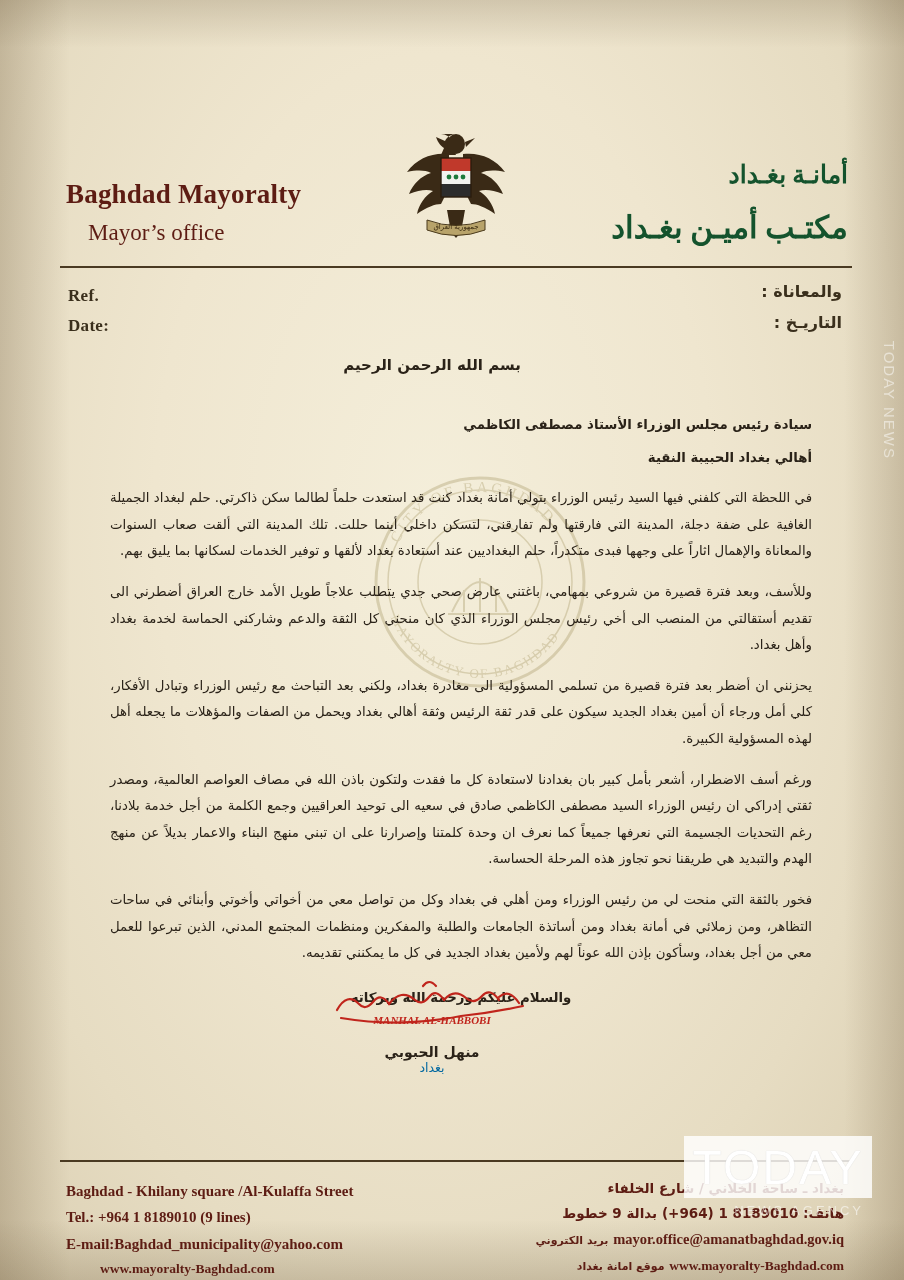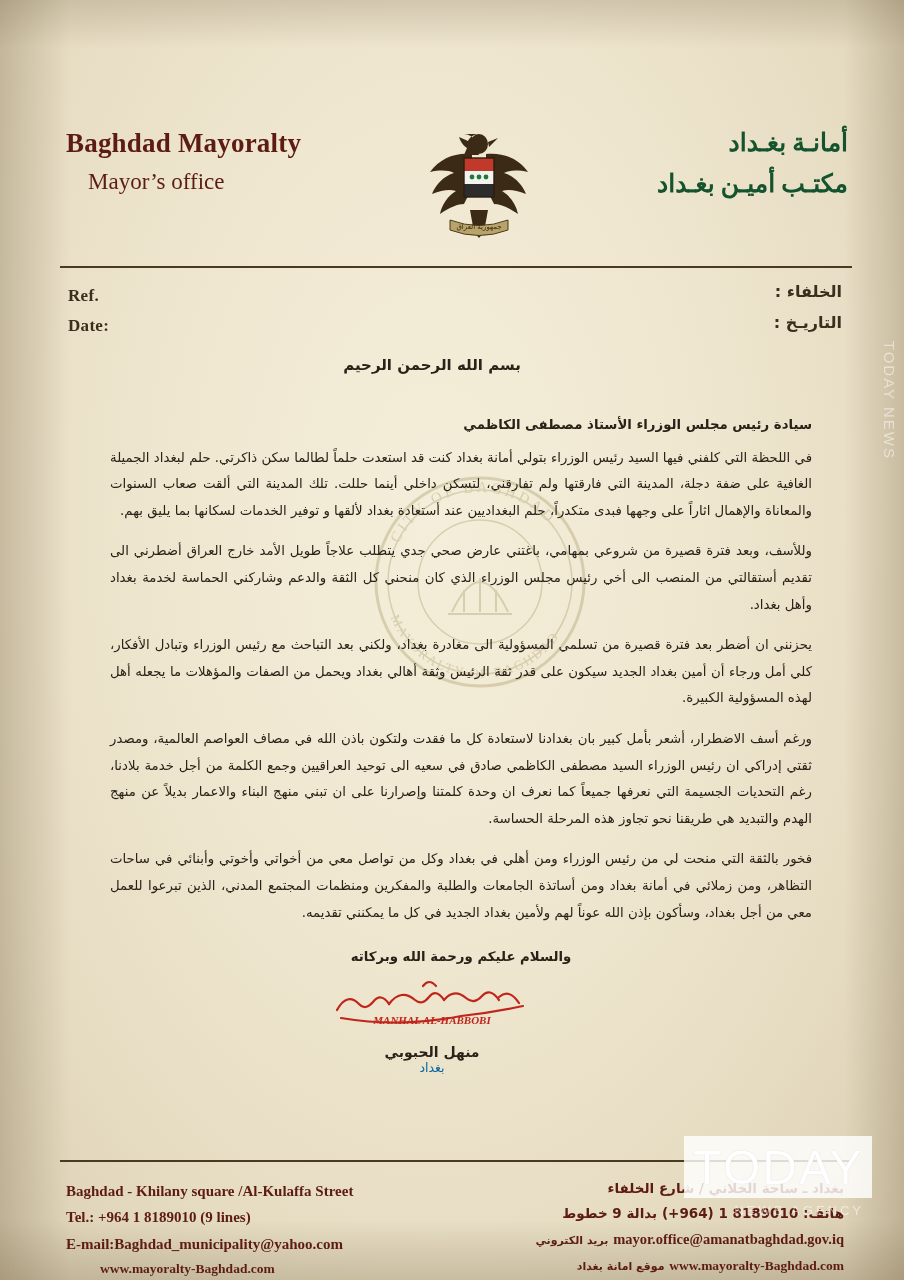--- a/index.html
+++ b/index.html
@@ -49,21 +49,21 @@
   }
 
   
   #letterhead {
     position: absolute;
     left: 60px;
     right: 52px;
     top: 128px;
     height: 118px;
     display: flex;
-    align-items: flex-start;
+    align-items: flex-end;
     justify-content: space-between;
   }
   #brand-en {
     color: #5d1c13;
     text-align: left;
     font-family: "Liberation Serif", serif;
     padding-left: 6px;
   }
   #brand-en .line1 {
     font-size: 27px;
@@ -84,23 +84,23 @@
     direction: rtl;
     font-family: Liberation Serif, serif;
     padding-right: 4px;
   }
   #brand-ar .line1 {
     font-size: 25px;
     font-weight: bold;
     white-space: nowrap;
   }
   #brand-ar .line2 {
-    font-size: 25px;
-    font-weight: bold;
-    margin-top: 12px;
+    font-size: 31px;
+    font-weight: bold;
+    margin-top: 20px;
     white-space: nowrap;
   }
   #emblem {
     width: 130px;
     height: 118px;
     position: relative;
   }
 
   
   .rule {
@@ -369,21 +369,21 @@
         <span class="lbl">Ref.</span>
         <span></span>
       </div>
       <div class="row">
         <span class="lbl">Date:</span>
         <span></span>
       </div>
     </div>
 
     <div id="refdate-ar">
-      <div class="row">الخلفاء :</div>
+      <div class="row">والمعاناة :</div>
       <div class="row">التاريـخ :</div>
     </div>
 
     <div id="seal">
       <svg viewBox="0 0 240 240" width="240" height="240" aria-hidden="true">
         <defs>
           <path id="arcTop" d="M30,120 a90,90 0 0 1 180,0"></path>
           <path id="arcBottom" d="M24,120 a96,96 0 0 0 192,0"></path>
         </defs>
         <circle cx="120" cy="120" r="104" fill="none" stroke="#9a8a52" stroke-width="3"></circle>
@@ -400,20 +400,21 @@
           <path d="M104 150 l0 -22 M120 150 l0 -34 M136 150 l0 -22"></path>
           <path d="M88 152 h64"></path>
         </g>
       </svg>
     </div>
 
     <div id="basmala">بسم الله الرحمن الرحيم</div>
 
     <div id="body">
       <div class="salutation">سيادة رئيس مجلس الوزراء الأستاذ مصطفى الكاظمي</div>
+      <div class="salutation" style="margin-bottom:14px;">أهالي بغداد الحبيبة النقية</div>
 
       <p>في اللحظة التي كلفني فيها السيد رئيس الوزراء بتولي أمانة بغداد كنت قد استعدت حلماً لطالما سكن ذاكرتي. حلم لبغداد الجميلة الغافية على ضفة دجلة، المدينة التي فارقتها ولم تفارقني، لتسكن داخلي أينما حللت. تلك المدينة التي ألقت صعاب السنوات والمعاناة والإهمال اثاراً على وجهها فبدى متكدراً، حلم البغداديين عند أستعادة بغداد لألقها و توفير الخدمات لسكانها بما يليق بهم.</p>
       <p>وللأسف، وبعد فترة قصيرة من شروعي بمهامي، باغتني عارض صحي جدي يتطلب علاجاً طويل الأمد خارج العراق أضطرني الى تقديم أستقالتي من المنصب الى أخي رئيس مجلس الوزراء الذي كان منحني كل الثقة والدعم وشاركني الحماسة لخدمة بغداد وأهل بغداد.</p>
       <p>يحزنني ان أضطر بعد فترة قصيرة من تسلمي المسؤولية الى مغادرة بغداد، ولكني بعد التباحث مع رئيس الوزراء وتبادل الأفكار، كلي أمل ورجاء أن أمين بغداد الجديد سيكون على قدر ثقة الرئيس وثقة أهالي بغداد ويحمل من الصفات والمؤهلات ما يجعله أهل لهذه المسؤولية الكبيرة.</p>
       <p>ورغم أسف الاضطرار، أشعر بأمل كبير بان بغدادنا لاستعادة كل ما فقدت ولتكون باذن الله في مصاف العواصم العالمية، ومصدر ثقتي إدراكي ان رئيس الوزراء السيد مصطفى الكاظمي صادق في سعيه الى توحيد العراقيين وجمع الكلمة من أجل خدمة بلادنا، رغم التحديات الجسيمة التي نعرفها جميعاً كما نعرف ان وحدة كلمتنا وإصرارنا على ان تبني منهج البناء والاعمار بديلاً عن منهج الهدم والتبديد هي طريقنا نحو تجاوز هذه المرحلة الحساسة.</p>
       <p>فخور بالثقة التي منحت لي من رئيس الوزراء ومن أهلي في بغداد وكل من تواصل معي من أخواتي وأخوتي وأبنائي في ساحات التظاهر، ومن زملائي في أمانة بغداد ومن أساتذة الجامعات والطلبة والمفكرين ومنظمات المجتمع المدني، الذين تبرعوا للعمل معي من أجل بغداد، وسأكون بإذن الله عوناً لهم ولأمين بغداد الجديد في كل ما يمكنني تقديمه.</p>
       <p class="closing">والسلام عليكم ورحمة الله وبركاته</p>
     </div>
 
     <div id="signature-block">

